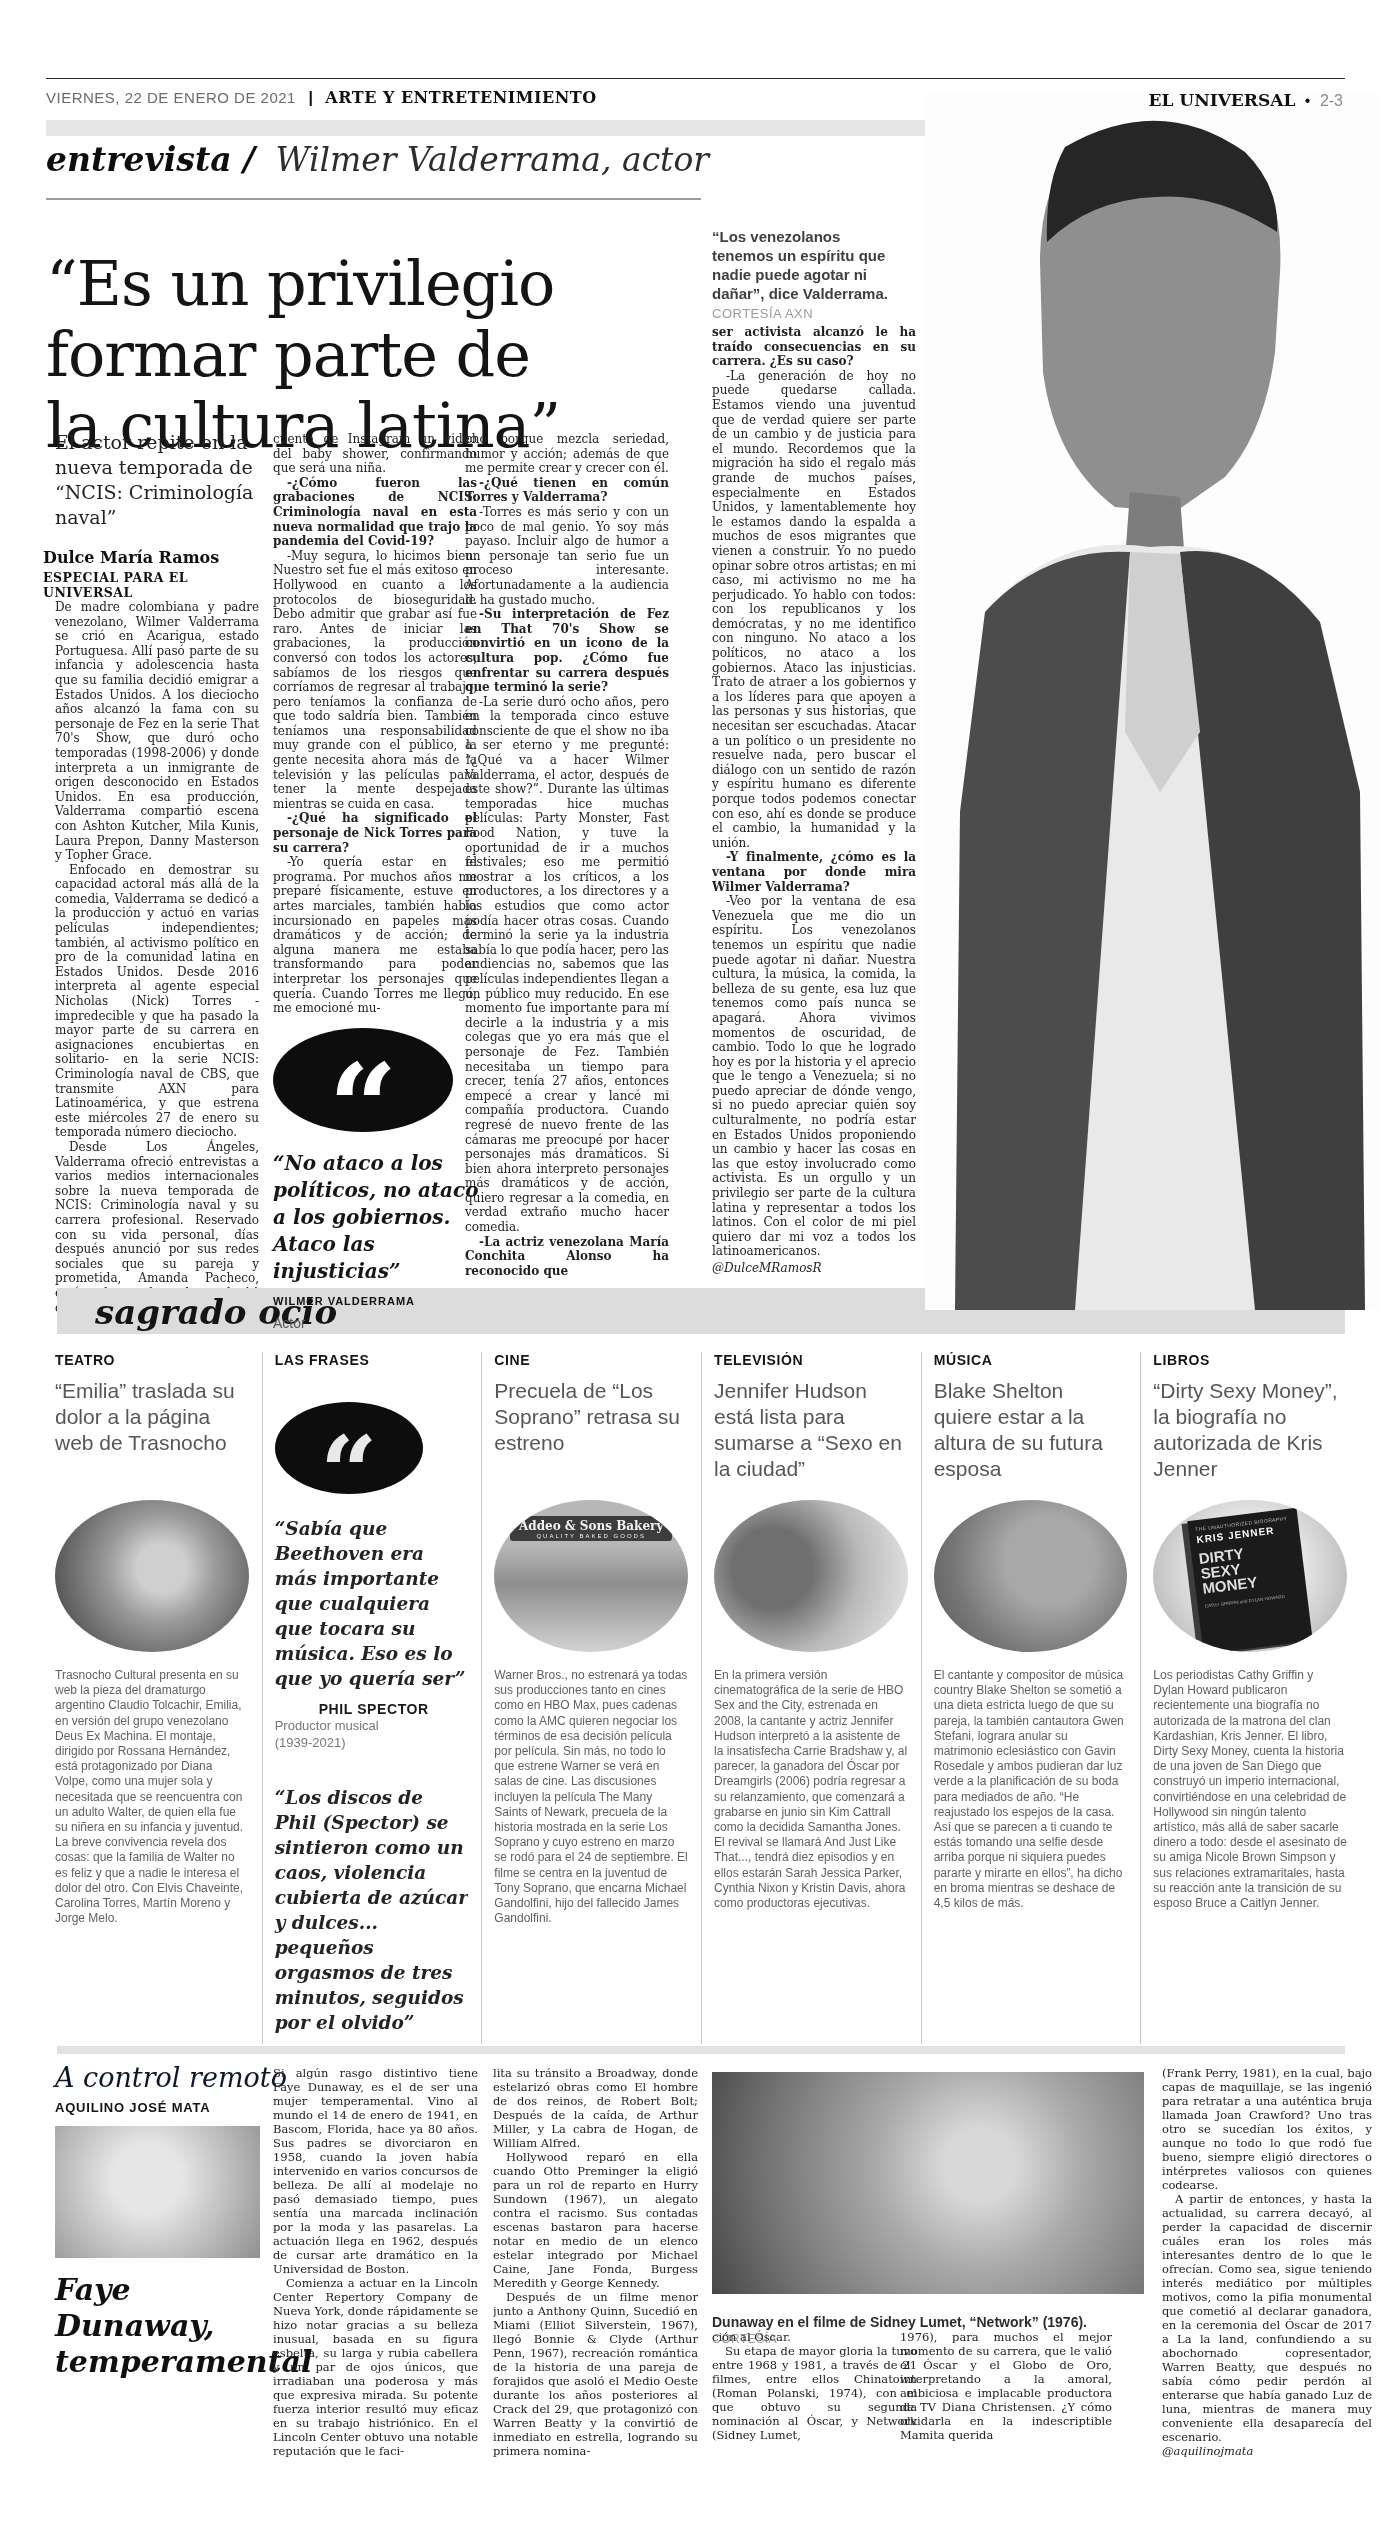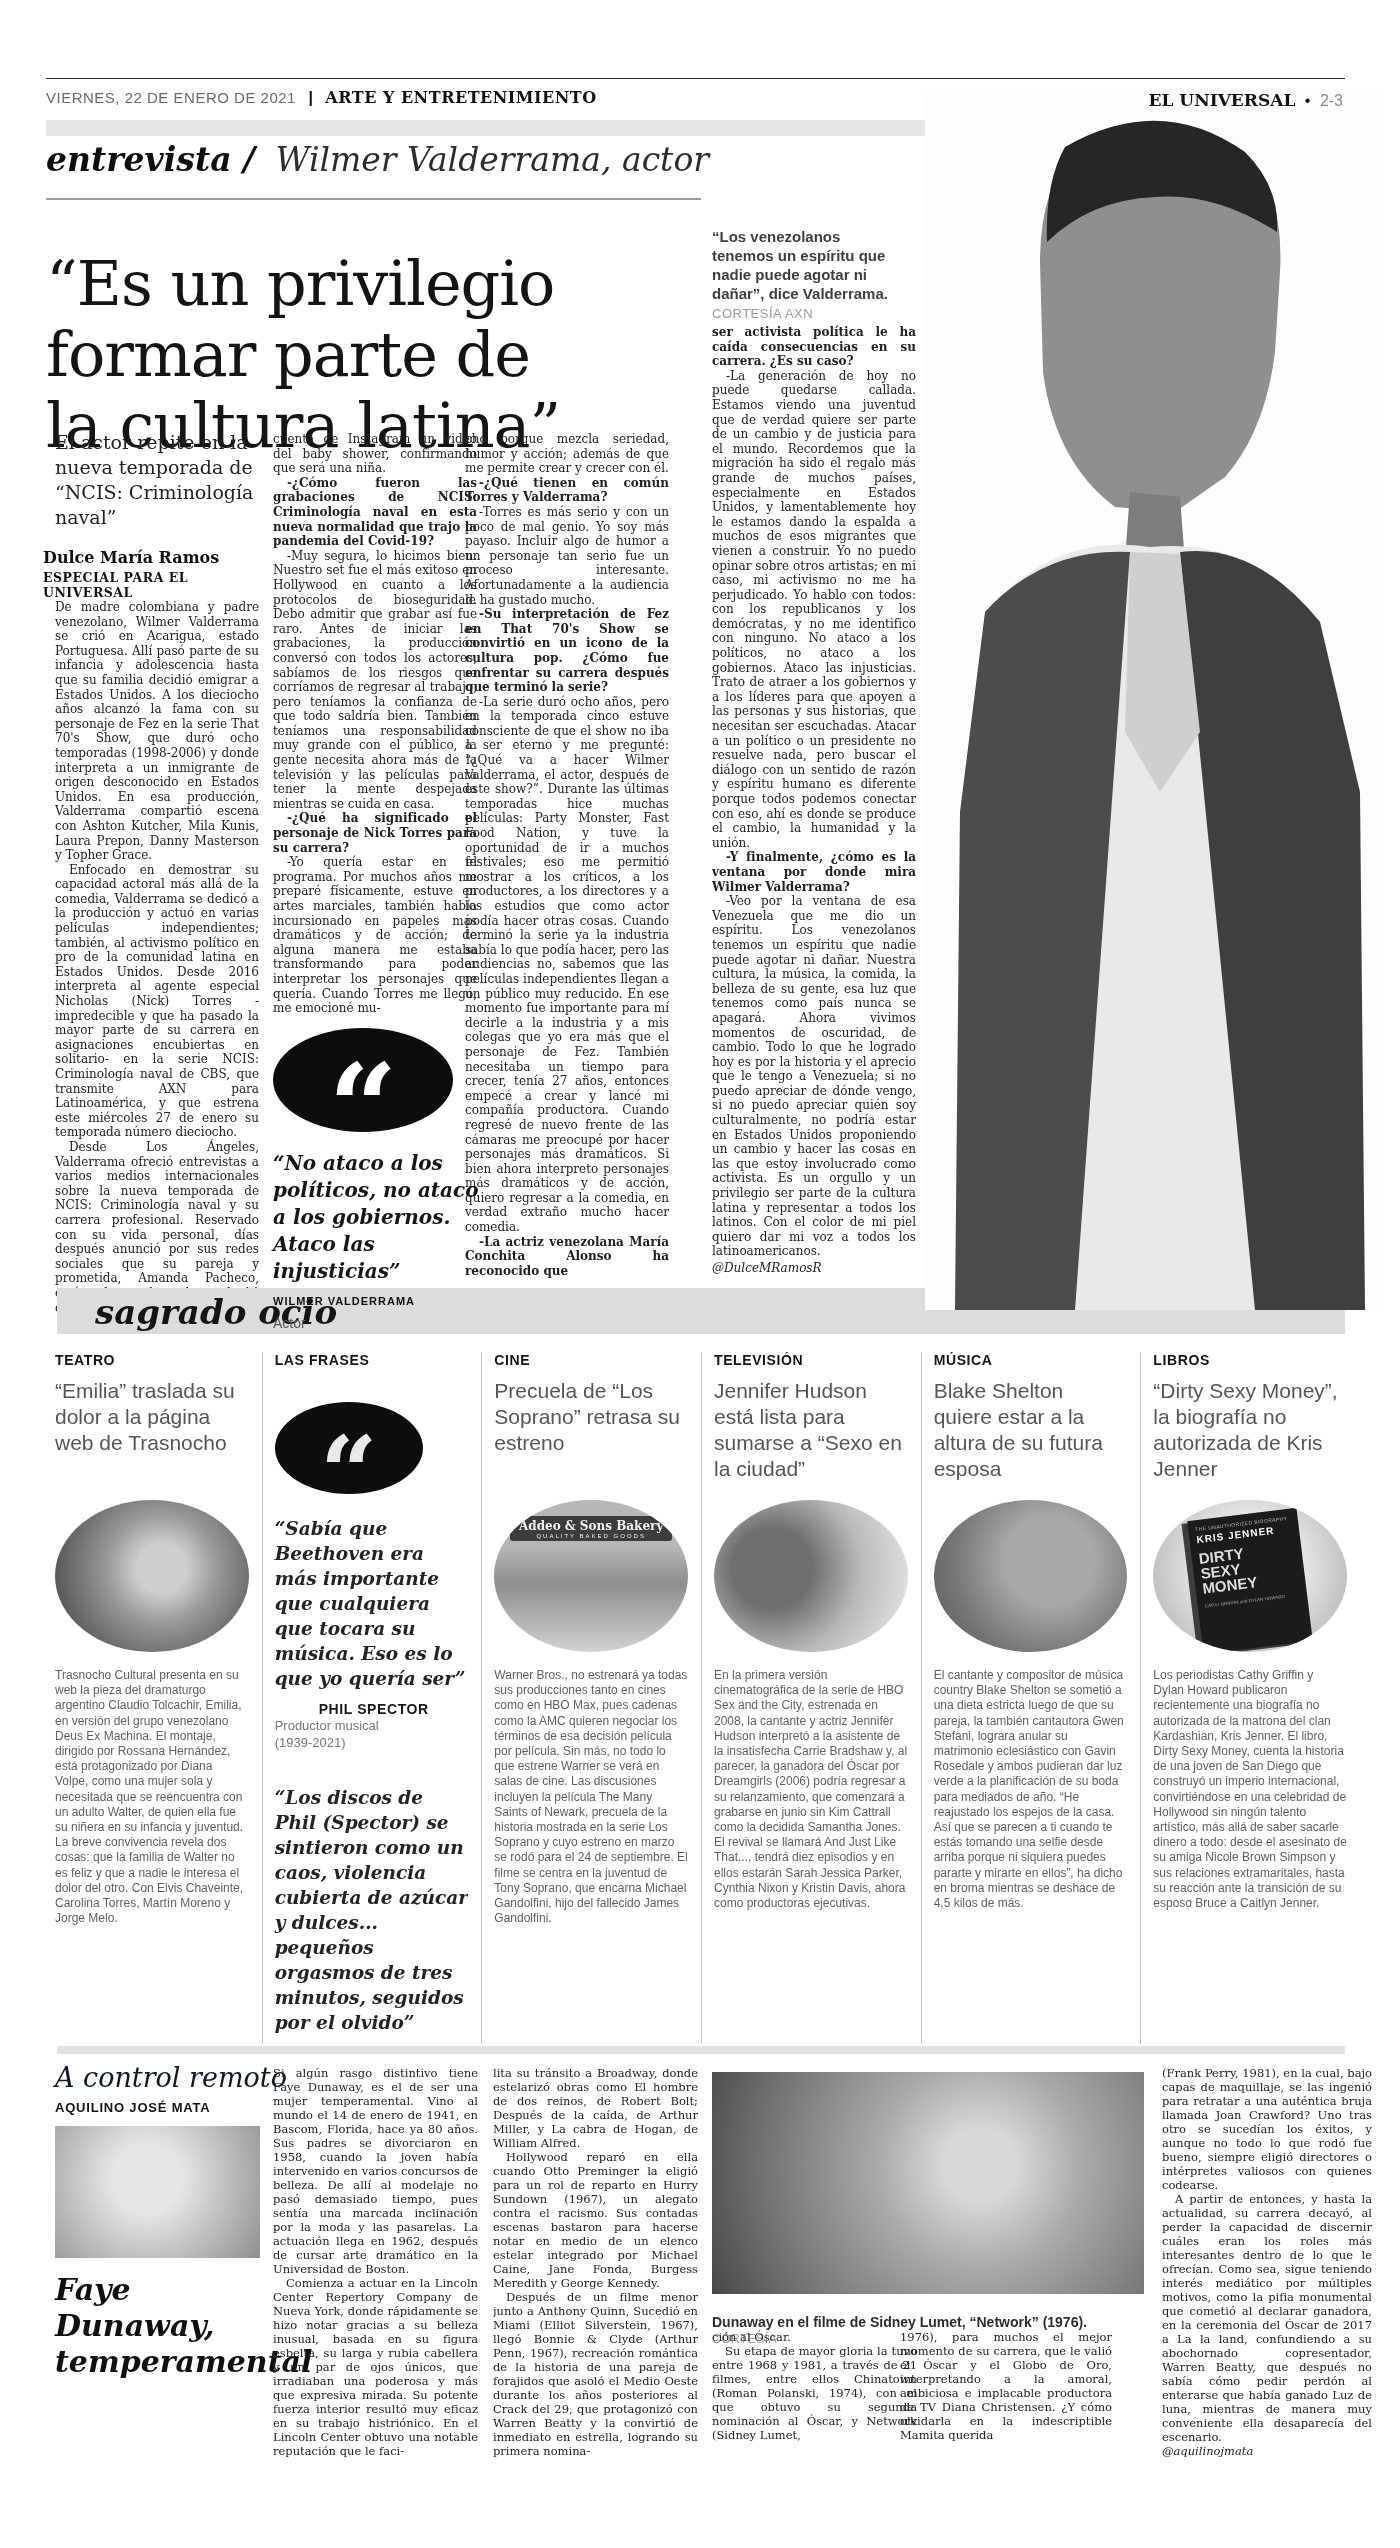--- a/index.html
+++ b/index.html
@@ -190,21 +190,21 @@
     </div>
   <div id="col3" class="acol">
       <p class="para">cho porque mezcla seriedad, humor y acción; además de que me permite crear y crecer con él.</p>
       <p class="para q">-¿Qué tienen en común Torres y Valderrama?</p>
       <p class="para">-Torres es más serio y con un poco de mal genio. Yo soy más payaso. Incluir algo de humor a un personaje tan serio fue un proceso interesante. Afortunadamente a la audiencia le ha gustado mucho.</p>
       <p class="para q">-Su interpretación de Fez en That 70's Show se convirtió en un icono de la cultura pop. ¿Cómo fue enfrentar su carrera después que terminó la serie?</p>
       <p class="para">-La serie duró ocho años, pero en la temporada cinco estuve consciente de que el show no iba a ser eterno y me pregunté: “¿Qué va a hacer Wilmer Valderrama, el actor, después de este show?”. Durante las últimas temporadas hice muchas películas: Party Monster, Fast Food Nation, y tuve la oportunidad de ir a muchos festivales; eso me permitió mostrar a los críticos, a los productores, a los directores y a los estudios que como actor podía hacer otras cosas. Cuando terminó la serie ya la industria sabía lo que podía hacer, pero las audiencias no, sabemos que las películas independientes llegan a un público muy reducido. En ese momento fue importante para mí decirle a la industria y a mis colegas que yo era más que el personaje de Fez. También necesitaba un tiempo para crecer, tenía 27 años, entonces empecé a crear y lancé mi compañía productora. Cuando regresé de nuevo frente de las cámaras me preocupé por hacer personajes más dramáticos. Si bien ahora interpreto personajes más dramáticos y de acción, quiero regresar a la comedia, en verdad extraño mucho hacer comedia.</p>
       <p class="para q">-La actriz venezolana María Conchita Alonso ha reconocido que</p>
     </div>
   <div id="col4" class="acol">
-      <p class="para q">ser activista política le ha caída consecuencias en su carrera. ¿Es su caso?</p>
+      <p class="para q">ser activista alcanzó le ha traído consecuencias en su carrera. ¿Es su caso?</p>
       <p class="para">-La generación de hoy no puede quedarse callada. Estamos viendo una juventud que de verdad quiere ser parte de un cambio y de justicia para el mundo. Recordemos que la migración ha sido el regalo más grande de muchos países, especialmente en Estados Unidos, y lamentablemente hoy le estamos dando la espalda a muchos de esos migrantes que vienen a construir. Yo no puedo opinar sobre otros artistas; en mi caso, mi activismo no me ha perjudicado. Yo hablo con todos: con los republicanos y los demócratas, y no me identifico con ninguno. No ataco a los políticos, no ataco a los gobiernos. Ataco las injusticias. Trato de atraer a los gobiernos y a los líderes para que apoyen a las personas y sus historias, que necesitan ser escuchadas. Atacar a un político o un presidente no resuelve nada, pero buscar el diálogo con un sentido de razón y espíritu humano es diferente porque todos podemos conectar con eso, ahí es donde se produce el cambio, la humanidad y la unión.</p>
       <p class="para q">-Y finalmente, ¿cómo es la ventana por donde mira Wilmer Valderrama?</p>
       <p class="para">-Veo por la ventana de esa Venezuela que me dio un espíritu. Los venezolanos tenemos un espíritu que nadie puede agotar ni dañar. Nuestra cultura, la música, la comida, la belleza de su gente, esa luz que tenemos como país nunca se apagará. Ahora vivimos momentos de oscuridad, de cambio. Todo lo que he logrado hoy es por la historia y el aprecio que le tengo a Venezuela; si no puedo apreciar de dónde vengo, si no puedo apreciar quién soy culturalmente, no podría estar en Estados Unidos proponiendo un cambio y hacer las cosas en las que estoy involucrado como activista. Es un orgullo y un privilegio ser parte de la cultura latina y representar a todos los latinos. Con el color de mi piel quiero dar mi voz a todos los latinoamericanos.</p>
       <p class="para sig">@DulceMRamosR</p>
     </div>
 
   <div class="pullquote">
     <div class="quote-oval">
       <span class="glyph">“</span>
     </div>

